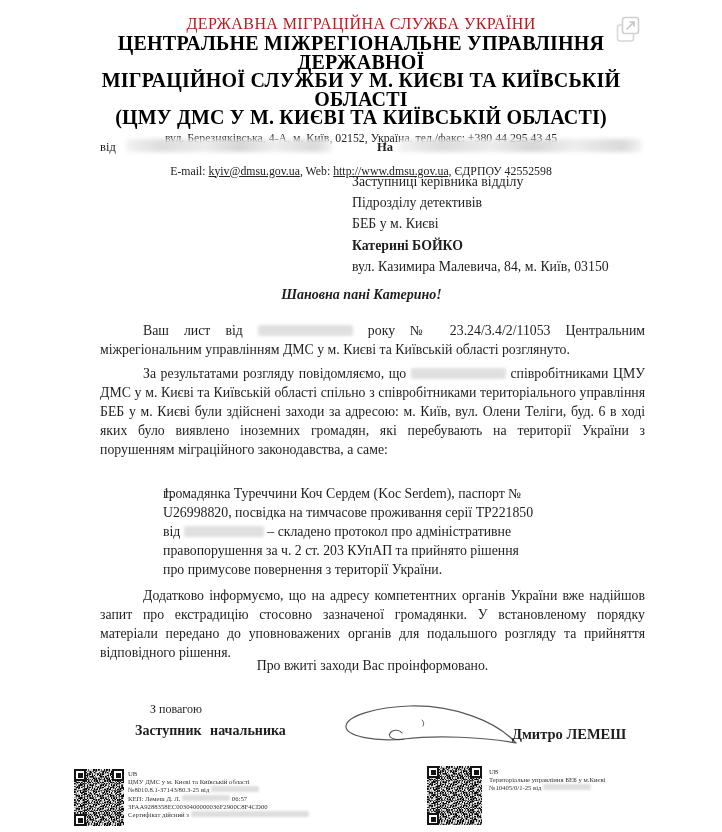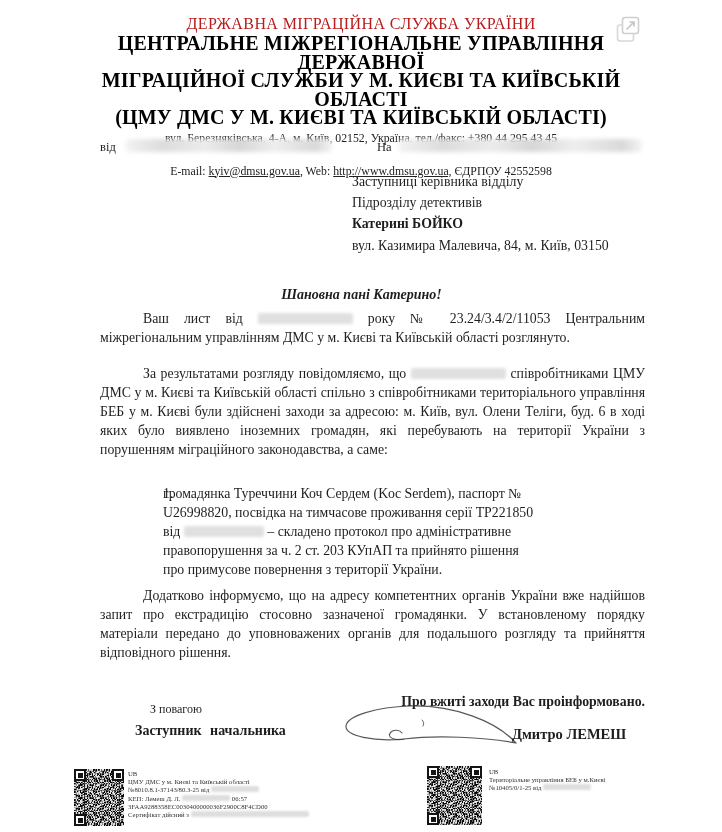--- a/index.html
+++ b/index.html
@@ -12,43 +12,43 @@
   .lh-top{font-size:16px; letter-spacing:.4px; color:#b91c1c; margin-bottom:1px;}
   .lh-bold{font-size:20px; font-weight:bold; line-height:18.5px; color:#000; letter-spacing:.2px;}
   .lh-addr{font-size:11.8px; margin-top:4px; color:#222;}
   .lh-contact{font-size:11.8px; margin-top:18px; color:#222;}
   .u{text-decoration:underline;}
   
   .expand-btn{position:absolute; left:614px; top:14px; width:28px; height:30px; cursor:pointer;}
   
   .refline{position:absolute; left:0; top:140px; width:608px; height:16px; font-size:12.5px;}
   .ref-label{position:absolute; top:0;}
-  .lbl-from{left:100px;} .lbl-to{left:377px;}
+  .lbl-from{left:100px;} .lbl-to{left:377px;font-weight:bold;}
   
   .redact{display:inline-block; height:11px; background:#e0e0e0; border-radius:2px;
           filter:blur(1.6px); vertical-align:-1px;}
   .ref-blob{position:absolute; top:-1px; height:13px; border-radius:3px; filter:blur(2.2px);
     background:linear-gradient(90deg,#f2f2f2 0%,#dcdcdc 18%,#ececec 38%,#d6d6d6 55%,#eeeeee 72%,#d9d9d9 92%,#f4f4f4 100%);}
   .blob-from{left:126px; width:206px;}
   .blob-to{left:399px; width:243px;}
   .w80{width:80px;} .w95{width:95px;}
   .sr{display:inline-block; height:6px; width:48px; background:#dedede; border-radius:2px;
       filter:blur(1px); vertical-align:0px;}
   .sr-long{width:118px;}
   
   .recipient{position:absolute; left:352px; top:171px; width:285px; font-size:13.8px; line-height:21.2px;}
   .recipient .name{font-weight:bold;}
   
   .salutation{position:absolute; left:89px; top:287px; width:545px; text-align:center;
               font-weight:bold; font-style:italic; font-size:14px;}
   
   .para{position:absolute; left:100px; width:545px; margin:0; font-size:13.8px;
         line-height:19px; text-align:justify; text-indent:43px;}
-  .p1{top:309px;} .p2{top:364px;} .p3{top:586px;}
-  .p4{top:692px; text-indent:0; text-align:right;font-weight:bold;}
+  .p1{top:321px;} .p2{top:364px;} .p3{top:586px;}
+  .p4{top:656px; text-indent:0; text-align:center;}
   .list-item{position:absolute; left:163px; top:484px; width:400px; font-size:13.8px; line-height:19px;}
   .list-marker{position:absolute; left:0; top:0;}
   .list-text{width:374px; text-align:left;}
   
   .regards{position:absolute; left:150px; top:702px; font-size:12px;}
   .sign-title{position:absolute; left:135px; top:723px; font-size:14px; font-weight:bold; word-spacing:5px;}
   .sign-name{position:absolute; left:512px; top:726px; font-size:14.5px; font-weight:bold;}
   .signature{position:absolute; left:338px; top:699px;}
   
   .qr{position:absolute;
@@ -95,20 +95,21 @@
   <div class="refline">
     <span class="ref-label lbl-from">від</span>
     <span class="ref-blob blob-from"></span>
     <span class="ref-label lbl-to">На</span>
     <span class="ref-blob blob-to"></span>
   </div>
 
   <div class="recipient">
     <div>Заступниці керівника відділу</div>
     <div>Підрозділу детективів</div>
+    <div>БЕБ у м. Києві</div>
     <div class="name">Катерині БОЙКО</div>
     <div>вул. Казимира Малевича, 84, м. Київ, 03150</div>
   </div>
 
   <div class="salutation">Шановна пані Катерино!</div>
 
   <p class="para p1">
     <span>Ваш лист від</span>
     <span class="redact w95"></span>
     <span>року № 23.24/3.4/2/11053 Центральним міжрегіональним управлінням ДМС у м. Києві та Київській області розглянуто.</span>

